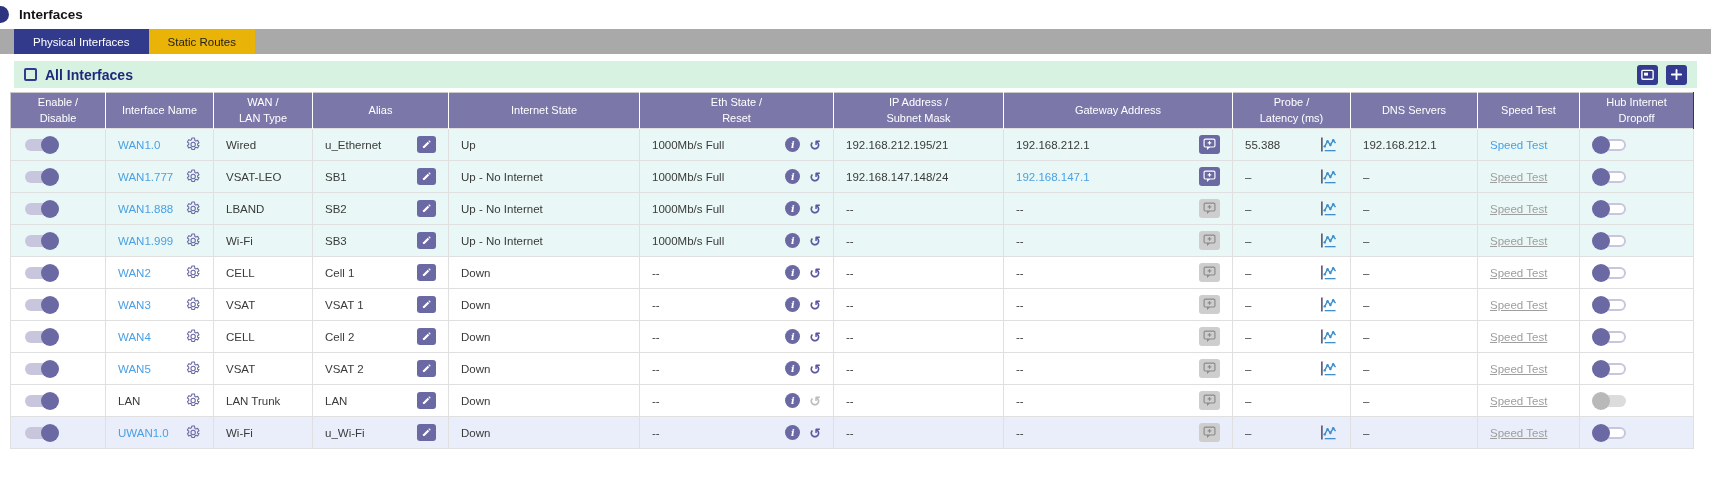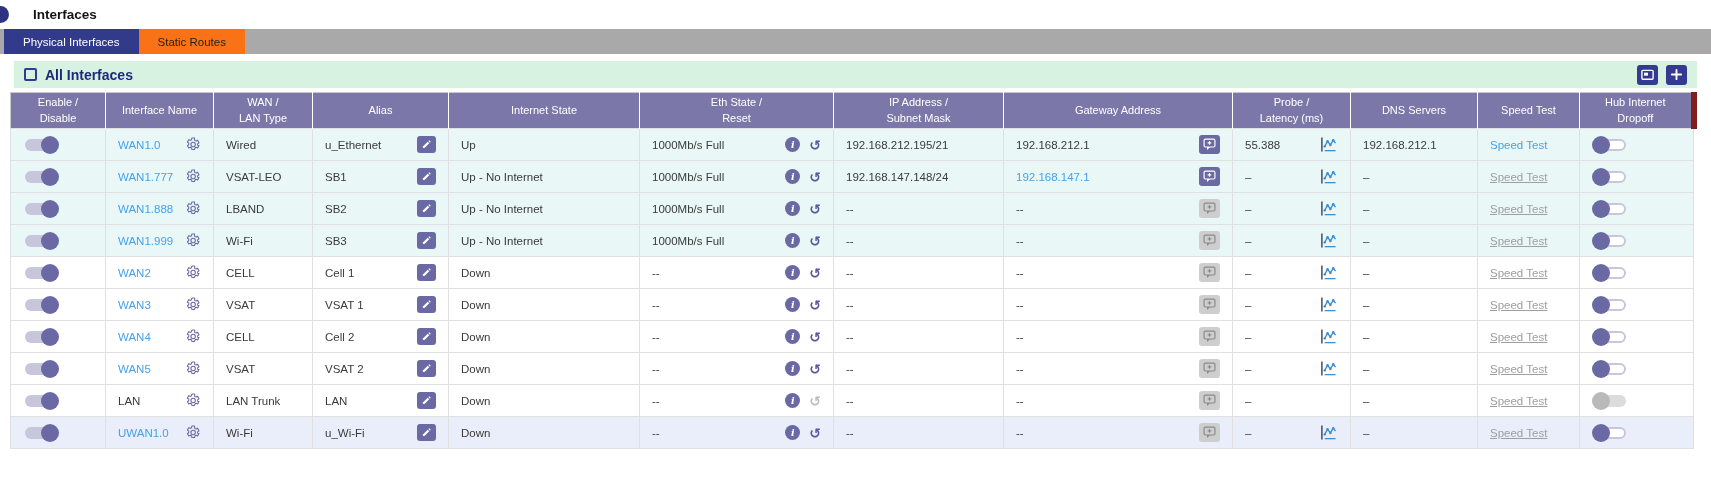--- a/index.html
+++ b/index.html
@@ -2,44 +2,44 @@
 <html><head>
 <meta charset="utf-8">
 <style>
   * { box-sizing: border-box; }
   html,body { margin:0; padding:0; }
   body {
     width:1711px; height:492px; background:#fff;
     font-family:"Liberation Sans", sans-serif; position:relative; overflow:hidden;
   }
   
-  .title-bar { position:relative; height:29px; display:flex; align-items:center; padding-left:33px; }
+  .title-bar { position:relative; height:29px; display:flex; align-items:center; padding-left:19px; }
   .title-dot { position:absolute; left:-8px; top:6px; width:17px; height:17px; border-radius:50%; background:#2d3380; }
   .title-text { font-size:13.5px; font-weight:bold; color:#141414; }
 
   
-  .tabbar { height:25px; background:#a9a9a9; display:flex; align-items:stretch; padding-left:4px; }
+  .tabbar { height:25px; background:#a9a9a9; display:flex; align-items:stretch; padding-left:14px; }
   .tab { display:flex; align-items:center; padding:0 19px; font-size:11.5px; cursor:pointer; white-space:nowrap; }
   .tab.active { background:#323a8c; color:#fff; }
-  .tab.inactive { background:#f97316; color:#222; }
+  .tab.inactive { background:#eab308; color:#222; }
 
   
   .toolbar { margin:7px 0 4px 14px; width:1683px; height:27px; background:#d8f2e2;
     display:flex; align-items:center; justify-content:space-between; padding:0 10px; }
   .toolbar-left { display:flex; align-items:center; gap:8px; }
   .checkbox { width:13px; height:13px; border:2px solid #333a8f; border-radius:2px; background:transparent; cursor:pointer; }
   .toolbar-label { font-size:14px; font-weight:bold; color:#1d2a7a; }
   .toolbar-right { display:flex; gap:8px; }
   .tb-btn { width:21px; height:20px; border-radius:3px; background:#333a8f; display:flex; align-items:center; justify-content:center; cursor:pointer; }
 
   
   table { border-collapse:collapse; table-layout:fixed; width:1683px; margin-left:10px; border:1px solid #c9c9c9; }
   thead th { background:#7b78a9; color:#fff; font-size:11px; font-weight:normal; height:36px;
     border-right:1px solid #fff; white-space:pre-line; text-align:center; vertical-align:middle; line-height:1.4; padding:0 4px; }
-  thead th:last-child { border-right:6px solid #7f1d1d; }
+  thead th:last-child { border-right:1px solid #7f1d1d; }
   tbody td { height:32px; border:1px solid #e0e0e0; font-size:11.5px; color:#3a3a3a; padding:0; }
   tr.teal  td { background:#e9f8f6; }
   tr.white td { background:#ffffff; }
   tr.blue  td { background:#e9eefa; }
 
   .cell { display:flex; align-items:center; height:100%; padding:0 12px; gap:6px; }
   .cell.between { justify-content:space-between; }
   .cell.center  { justify-content:flex-start; }
   .cell.left    { justify-content:flex-start; }
 

